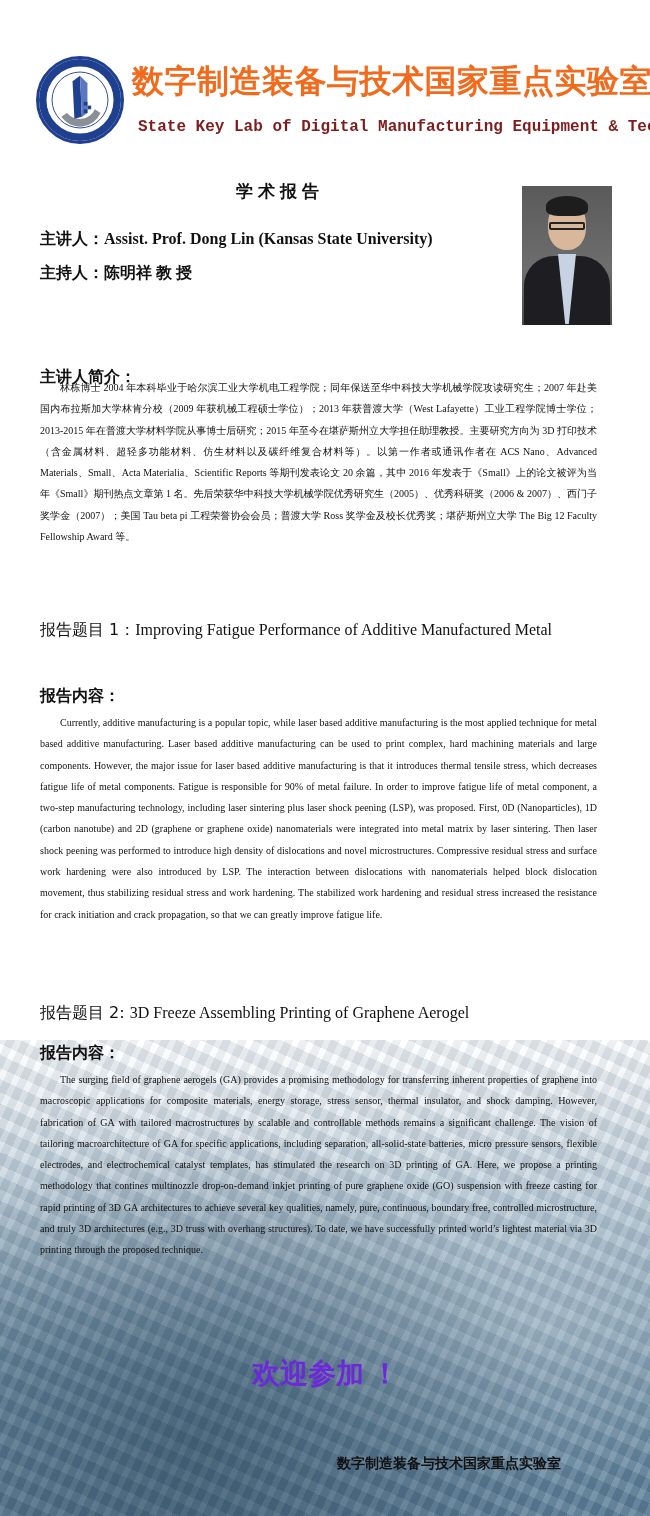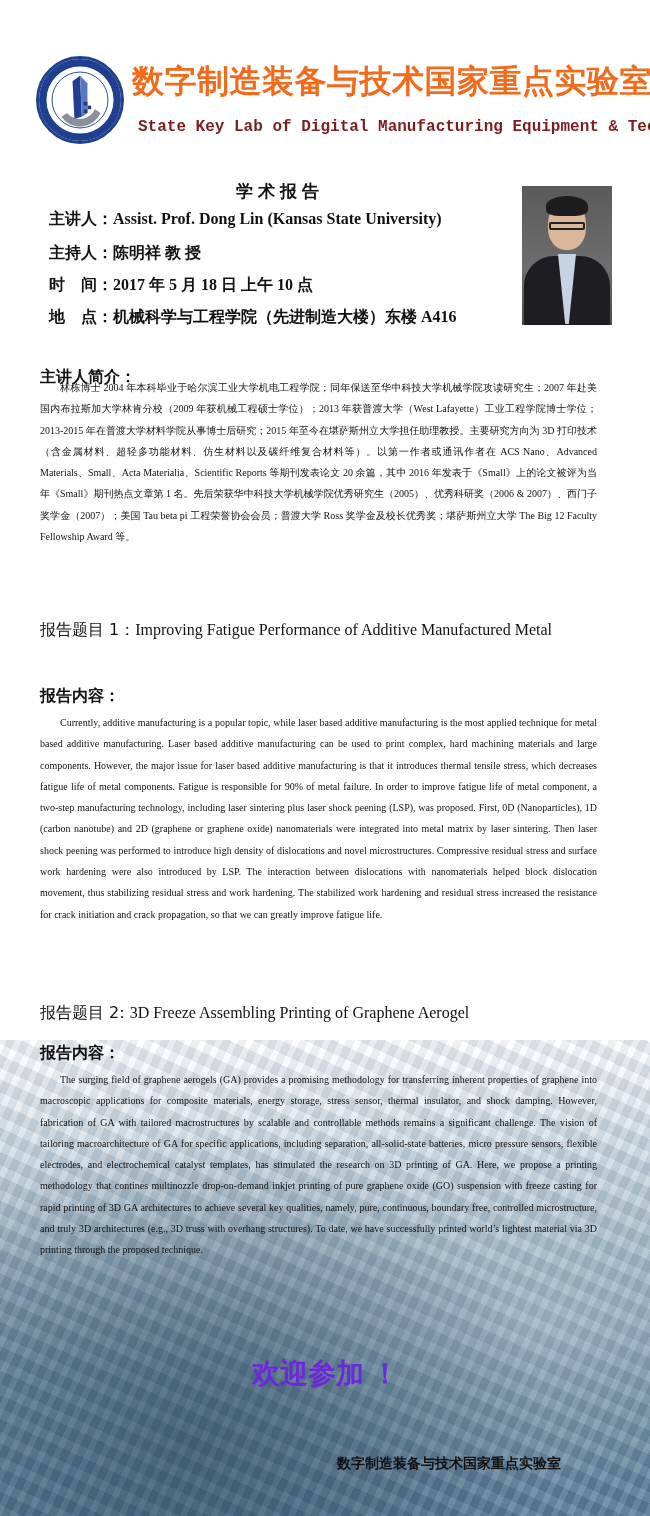--- a/index.html
+++ b/index.html
@@ -40,21 +40,21 @@
     font-family: Liberation Mono, monospace; font-weight: bold;
     font-size: 16px; color: #7f1d1d; white-space: nowrap;
   }
 
   
   .lecture-heading {
     position: absolute; left: 0; width: 560px; top: 180px; text-align: center;
     font-family: Liberation Mono, monospace; font-weight: bold; font-size: 17px; letter-spacing: 5px;
   }
   .info-row {
-    position: absolute; left: 49px; font-size: 16px; font-weight: bold; white-space: nowrap;
+    position: absolute; left: 40px; font-size: 16px; font-weight: bold; white-space: nowrap; margin-top: 20px;
   }
   .info-row .lbl { font-family: "DejaVu Serif", serif; }
   .photo {
     position: absolute; left: 522px; top: 186px; width: 90px; height: 139px;
     background: linear-gradient(#5a5a5a, #6e6e6e 60%, #4b4b4b); overflow: hidden;
   }
   .photo .head { position:absolute; left: 26px; top: 16px; width: 38px; height: 48px; border-radius: 45%; background: #d9b79a; }
   .photo .hair { position:absolute; left: 24px; top: 10px; width: 42px; height: 20px; border-radius: 50% 50% 30% 30%; background: #1d1d1d; }
   .photo .glasses { position:absolute; left: 27px; top: 36px; width: 36px; height: 8px; border: 2px solid #222; border-radius: 2px; box-sizing: border-box; }
   .photo .body { position:absolute; left: 2px; top: 70px; width: 86px; height: 80px; border-radius: 30px 30px 0 0; background: #1e1e22; }
@@ -108,26 +108,20 @@
   </div>
 
   <div class="lecture-heading">学术报告</div>
 
   <div class="info-row" style="top:209px">
     <span class="lbl">主讲人：</span><span>Assist. Prof. Dong Lin (Kansas State University)</span>
   </div>
   <div class="info-row" style="top:243px">
     <span class="lbl">主持人：</span><span>陈明祥 教 授</span>
   </div>
-  <div class="info-row" style="top:275px">
-    <span class="lbl">时　间：</span><span>2017 年 5 月 18 日 上午 10 点</span>
-  </div>
-  <div class="info-row" style="top:307px">
-    <span class="lbl">地　点：</span><span>机械科学与工程学院（先进制造大楼）东楼 A416</span>
-  </div>
 
   <div class="photo">
     <div class="body"></div>
       <div class="shirt"></div>
       <div class="head"></div>
       <div class="hair"></div>
       <div class="glasses"></div>
   </div>
 
   <div class="section-title" style="top:367px">主讲人简介：</div>

